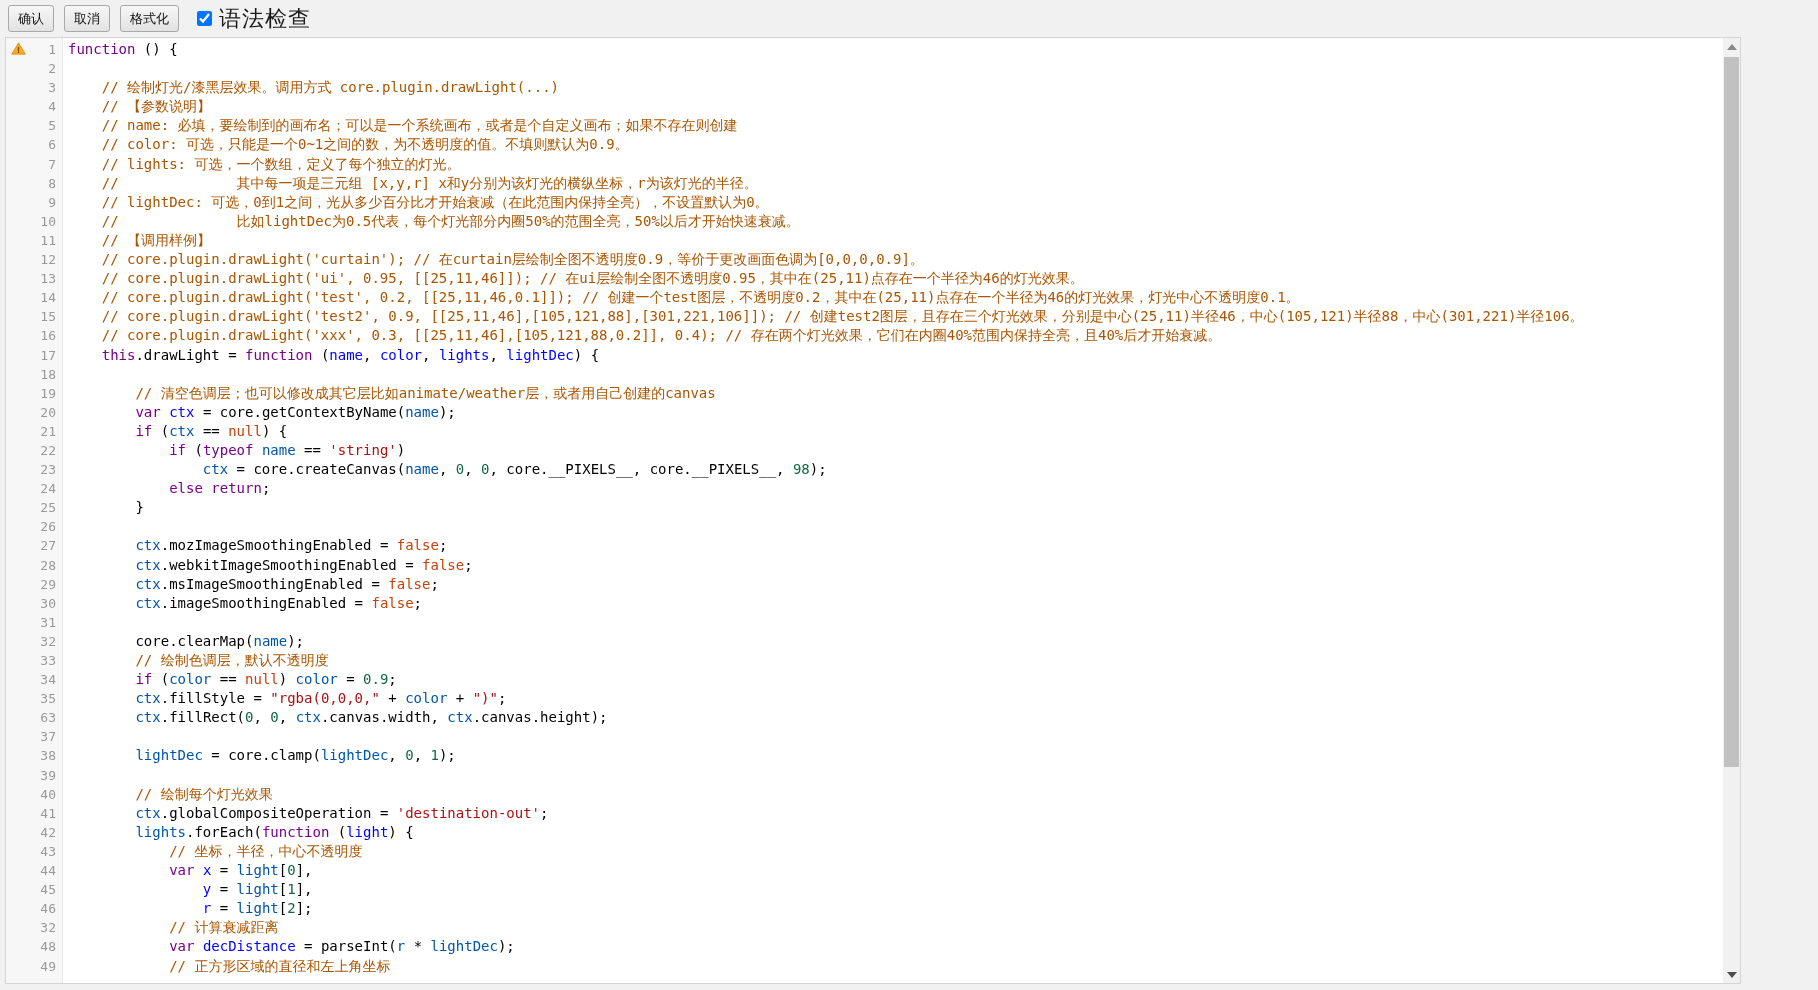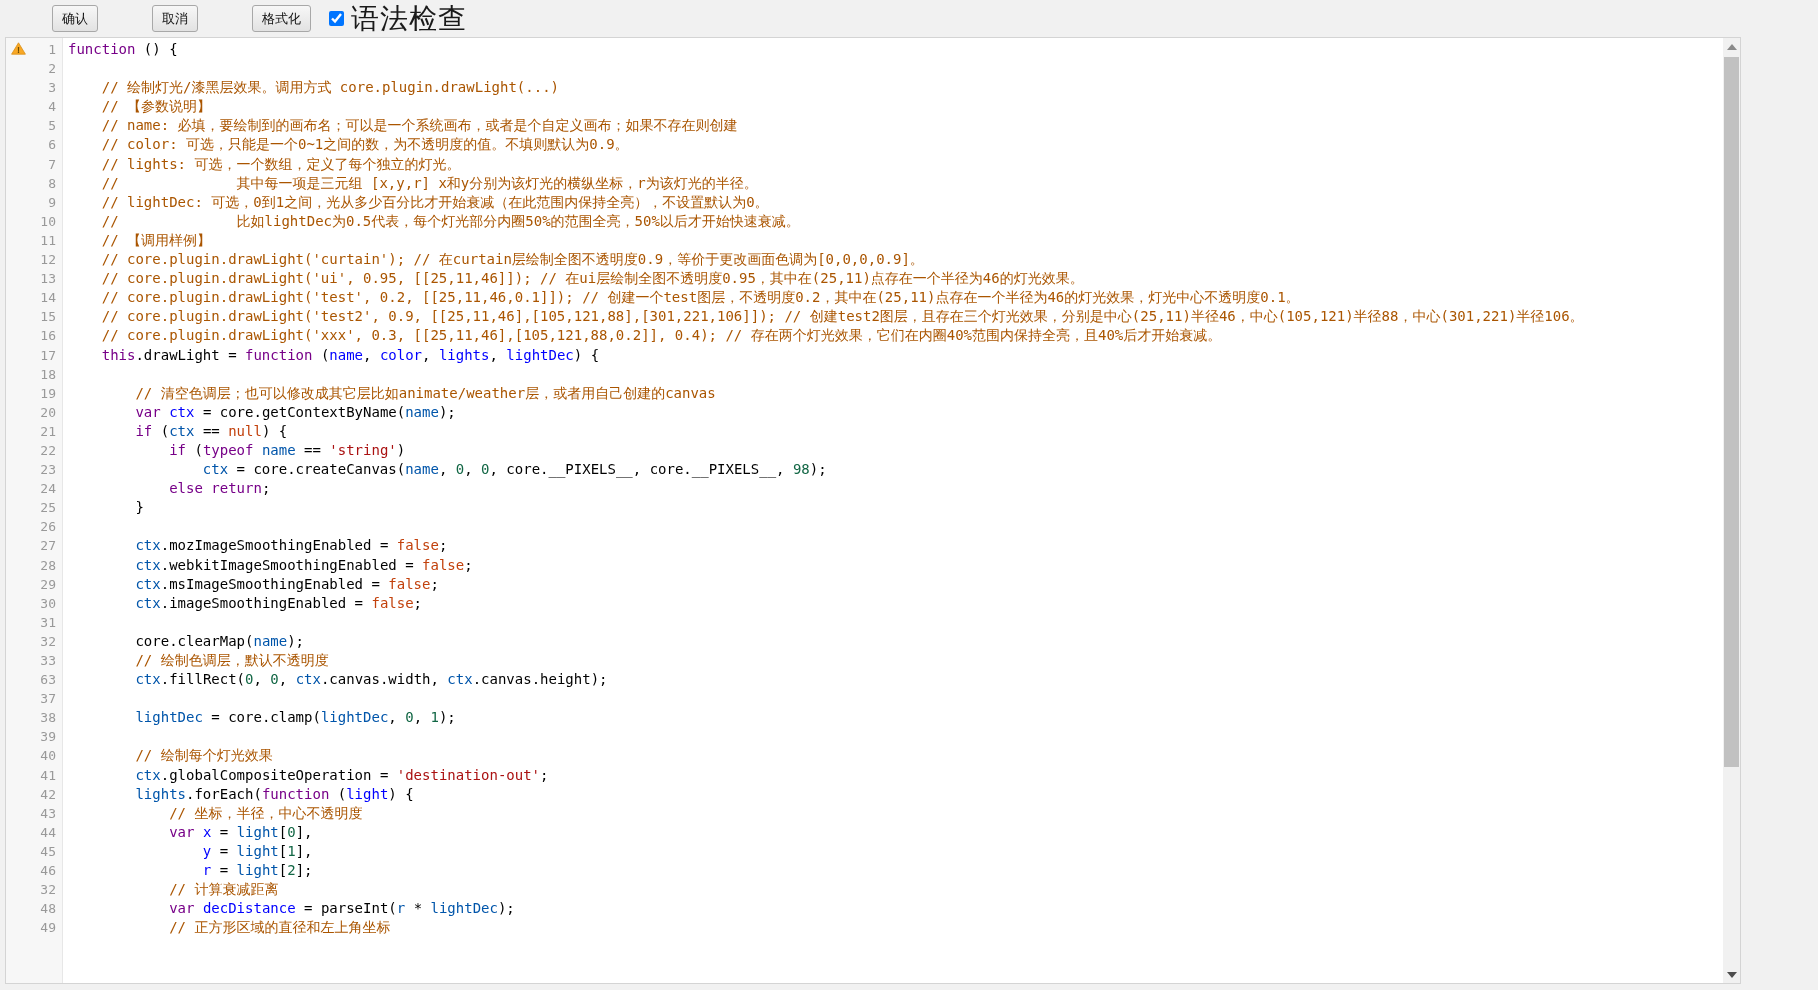--- a/index.html
+++ b/index.html
@@ -5,23 +5,23 @@
   * { margin:0; padding:0; box-sizing:border-box; }
   html,body { width:1818px; height:990px; overflow:hidden; background:#f1f1f1;
               font-family:"Liberation Sans", sans-serif; }
   .stage { position:relative; width:1818px; height:990px; }
 
   
   .toolbar { position:absolute; left:0; top:0; width:100%; height:37px;
              display:flex; align-items:center; padding-left:8px; background:#f1f1f1; }
   .btn { height:27px; margin-right:10px; padding:0 9px; font-size:13px; color:#111;
          background:linear-gradient(#f7f7f7,#e2e2e2); border:1px solid #a8a8a8;
-         border-radius:3px; font-family:"Liberation Sans", sans-serif; cursor:pointer;margin-left:44px; }
+         border-radius:3px; font-family:"Liberation Sans", sans-serif; cursor:pointer; }
   .chk { width:15px; height:15px; margin-left:8px; }
-  .chk-label { font-size:28px; color:#1a1a1a; margin-left:7px; letter-spacing:1px; }
+  .chk-label { font-size:22px; color:#1a1a1a; margin-left:7px; letter-spacing:1px; }
 
   
   .editor { position:absolute; left:5px; top:37px; width:1736px; height:947px;
             background:#fff; border:1px solid #d4d4d4; overflow:hidden; }
   .gutter-bg { position:absolute; left:0; top:0; bottom:0; width:57px;
                background:#f7f7f7; border-right:1px solid #e7e7e7; }
   .lines { position:absolute; left:0; top:2px; right:17px; }
   .line { display:flex; align-items:flex-start; }
   .gcell { flex:0 0 57px; display:flex; align-items:flex-start; height:100%; }
   .marker { width:26px; padding-left:5px; line-height:19.1px; }
@@ -290,20 +290,34 @@
         <div class="line">
           <div class="gcell">
             <span class="marker"></span>
             <span class="lnum">33</span>
           </div>
           <div class="code"><span class="tk-c">        // 绘制色调层，默认不透明度</span></div>
         </div>
         <div class="line">
           <div class="gcell">
             <span class="marker"></span>
+            <span class="lnum">34</span>
+          </div>
+          <div class="code"><span class="tk-p">        </span><span class="tk-k">if</span><span class="tk-p"> (</span><span class="tk-v">color</span><span class="tk-p"> == </span><span class="tk-a">null</span><span class="tk-p">) </span><span class="tk-v">color</span><span class="tk-p"> = </span><span class="tk-n">0.9</span><span class="tk-p">;</span></div>
+        </div>
+        <div class="line">
+          <div class="gcell">
+            <span class="marker"></span>
+            <span class="lnum">35</span>
+          </div>
+          <div class="code"><span class="tk-p">        </span><span class="tk-v">ctx</span><span class="tk-p">.fillStyle = </span><span class="tk-s">"rgba(0,0,0,"</span><span class="tk-p"> + </span><span class="tk-v">color</span><span class="tk-p"> + </span><span class="tk-s">")"</span><span class="tk-p">;</span></div>
+        </div>
+        <div class="line">
+          <div class="gcell">
+            <span class="marker"></span>
             <span class="lnum">63</span>
           </div>
           <div class="code"><span class="tk-p">        </span><span class="tk-v">ctx</span><span class="tk-p">.fillRect(</span><span class="tk-n">0</span><span class="tk-p">, </span><span class="tk-n">0</span><span class="tk-p">, </span><span class="tk-v">ctx</span><span class="tk-p">.canvas.width, </span><span class="tk-v">ctx</span><span class="tk-p">.canvas.height);</span></div>
         </div>
         <div class="line">
           <div class="gcell">
             <span class="marker"></span>
             <span class="lnum">37</span>
           </div>
           <div class="code"></div>

